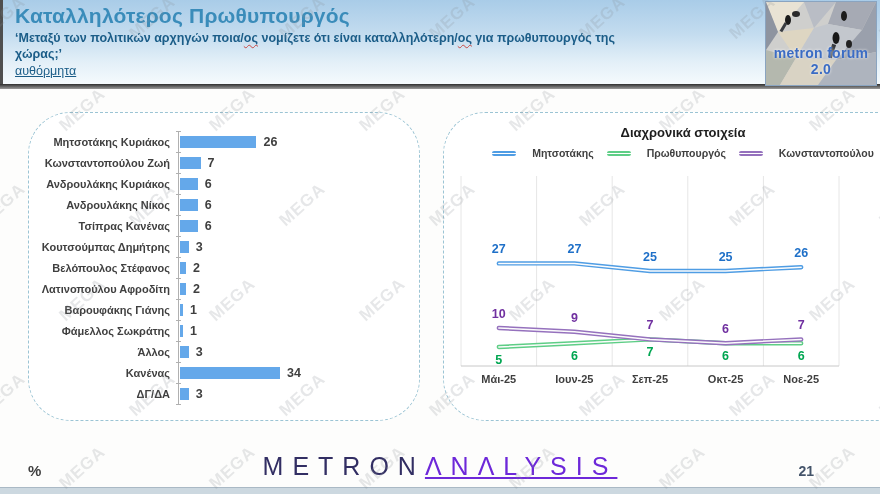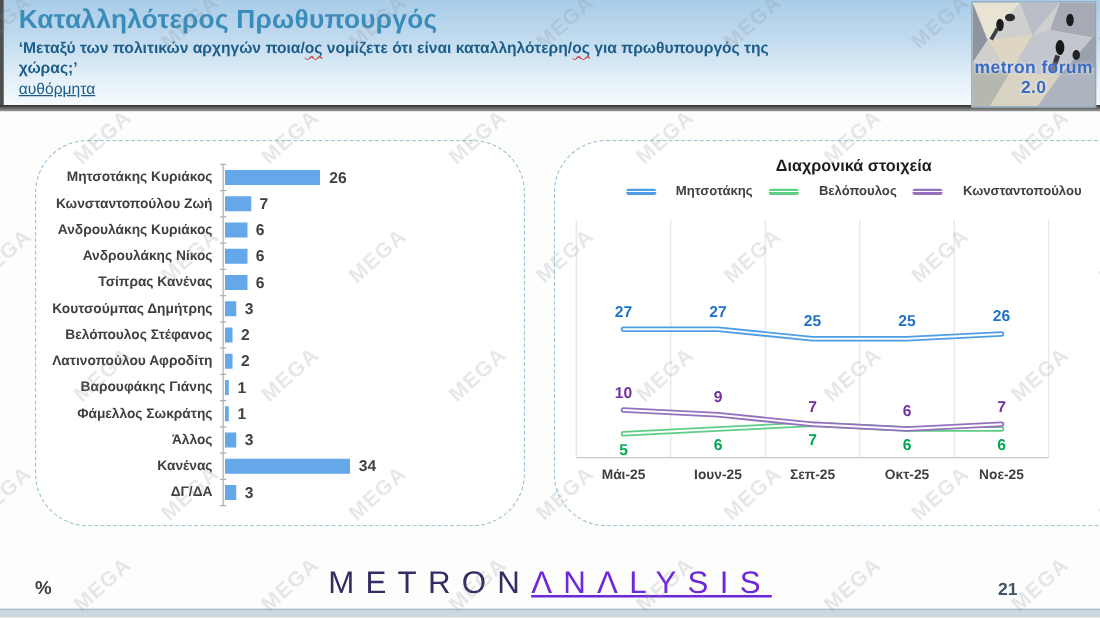--- a/index.html
+++ b/index.html
@@ -11,21 +11,21 @@
           border-left:3px solid #4f4f4f;box-sizing:border-box;}
   .header-text{position:absolute;left:12px;top:4px;width:640px;}
   .header-text h1{margin:0;font-size:21px;font-weight:bold;color:#3a8cba;letter-spacing:0.2px;}
   .subtitle{margin:2px 0 0 0;font-size:12.5px;font-weight:bold;color:#1b5d88;line-height:1.3;width:630px;}
   .wavy{text-decoration:underline wavy #c84a44 1px;text-underline-offset:2px;}
   .note{margin:1px 0 0 0;font-size:12.5px;font-weight:normal;color:#1b5d88;}
   .note span{text-decoration:underline;}
   .separator{position:absolute;left:0;top:84px;width:880px;height:5px;
              background:linear-gradient(180deg,#2f2f2f 0%,#6b6b6b 55%,#9a9a9a 100%);}
   
-  .logo{position:absolute;right:3px;top:1px;width:100px;height:85px;z-index:6;
+  .logo{position:absolute;right:3px;top:1px;width:112px;height:85px;z-index:6;
         border:1px solid #8aa4c0;box-sizing:border-box;background:#d3d3d1;overflow:hidden;}
   .logo svg{display:block;}
   .logo-text{position:absolute;left:0;right:0;bottom:8px;text-align:center;
              font-size:14px;font-weight:600;color:#3b6cc4;letter-spacing:0.3px;
              text-shadow:0 0 3px rgba(255,255,255,.9);}
   
   .panel{position:absolute;top:112px;height:309px;background:#fff;
          border:1px dashed #9bc4d4;border-radius:42px;box-sizing:border-box;}
   .panel-left{left:28px;width:392px;}
   .panel-right{left:443px;width:480px;}
@@ -211,21 +211,21 @@
 
     <section class="panel panel-right">
       <h2 class="chart-title">Διαχρονικά στοιχεία</h2>
       <div id="legend" class="legend">
           <div class="legend-item">
             <span class="legend-swatch" style="background: linear-gradient(rgb(79, 157, 228) 0px, rgb(79, 157, 228) 2px, rgb(255, 255, 255) 2px, rgb(255, 255, 255) 3px, rgb(79, 157, 228) 3px, rgb(79, 157, 228) 5px);"></span>
             <span class="legend-label">Μητσοτάκης</span>
           </div>
           <div class="legend-item">
             <span class="legend-swatch" style="background: linear-gradient(rgb(94, 206, 134) 0px, rgb(94, 206, 134) 2px, rgb(255, 255, 255) 2px, rgb(255, 255, 255) 3px, rgb(94, 206, 134) 3px, rgb(94, 206, 134) 5px);"></span>
-            <span class="legend-label">Βελόπουλος</span>
+            <span class="legend-label">Πρωθυπουργός</span>
           </div>
           <div class="legend-item">
             <span class="legend-swatch" style="background: linear-gradient(rgb(149, 113, 189) 0px, rgb(149, 113, 189) 2px, rgb(255, 255, 255) 2px, rgb(255, 255, 255) 3px, rgb(149, 113, 189) 3px, rgb(149, 113, 189) 5px);"></span>
             <span class="legend-label">Κωνσταντοπούλου</span>
           </div>
         </div>
       <svg id="line-chart" class="line-svg" width="422" height="307" viewBox="0 0 422 307">
           <line x1="17" y1="63" x2="17" y2="253" stroke="#e6e6e6" stroke-width="1"></line>
           <line x1="92.6" y1="63" x2="92.6" y2="253" stroke="#e6e6e6" stroke-width="1"></line>
           <line x1="168.2" y1="63" x2="168.2" y2="253" stroke="#e6e6e6" stroke-width="1"></line>

